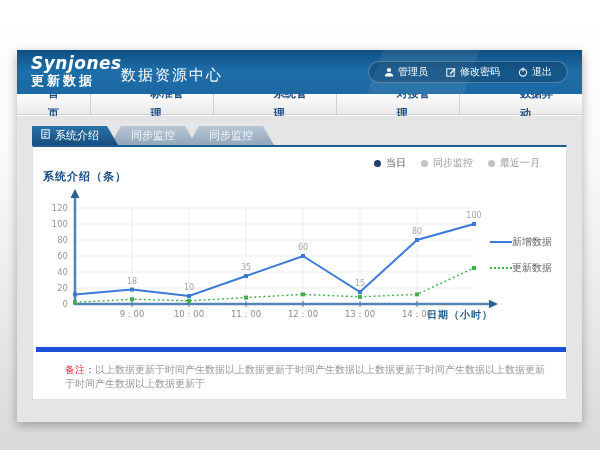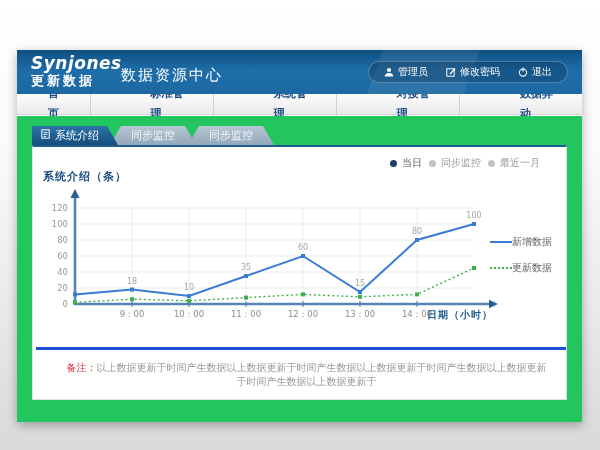--- a/index.html
+++ b/index.html
@@ -23,45 +23,45 @@
   .user-pill{position:absolute;right:14px;top:11px;height:22px;display:flex;align-items:center;
     background:rgba(6,38,66,.30);border:1px solid rgba(255,255,255,.25);border-radius:12px;padding:0 6px;z-index:2;}
   .pill-btn{display:flex;align-items:center;gap:4px;color:#fff;font-size:10px;padding:0 9px;cursor:pointer;white-space:nowrap;}
   .pill-btn svg{display:block;}
   
   .nav{height:21px;display:flex;align-items:center;padding-left:10px;
     background:linear-gradient(180deg,#fdfdfd,#eaeaea);border-bottom:1px solid #d2d2d2;gap:39px;}
   .nav-item{padding:0 21px;font-size:11px;font-weight:bold;color:#1b4d85;cursor:pointer;line-height:20px;}
   .nav-item:not(:last-child){border-right:1px solid #d0d0d0;}
   
-  .content{position:absolute;top:66px;left:0;right:0;bottom:0;background:#22c55e;}
+  .content{position:absolute;top:66px;left:0;right:0;bottom:0;background:#e5e5e5;}
   .tabs{position:absolute;left:15px;top:10px;display:flex;height:19px;z-index:3;}
   .tab{height:19px;width:86px;display:flex;align-items:center;font-size:11px;cursor:pointer;}
   .tab.selected{background:linear-gradient(180deg,#2a73a8,#164e7d);color:#fff;
     clip-path:polygon(0 0,calc(100% - 11px) 0,100% 100%,0 100%);padding-left:9px;gap:5px;z-index:2;}
   .tab:not(.selected){background:linear-gradient(180deg,#b7c5d3,#93a8bb);color:#f2f6fa;
     clip-path:polygon(11px 0,calc(100% - 11px) 0,100% 100%,0 100%);justify-content:center;margin-left:-8px;z-index:1;}
   .panel{position:absolute;left:15px;right:15px;top:29px;bottom:22px;background:#fff;
     border:1px solid #dae0e5;border-top:2px solid #1d5c8f;}
   
-  .filters{position:absolute;top:9px;right:26px;display:flex;gap:7px;align-items:center;justify-content:center;}
+  .filters{position:absolute;top:9px;right:26px;display:flex;gap:15px;align-items:center;justify-content:center;}
   .filter{display:flex;align-items:center;gap:5px;font-size:10px;color:#999;cursor:pointer;white-space:nowrap;}
   .filter .dot{width:7px;height:7px;border-radius:50%;background:#c0c4c8;}
   .filter.selected .dot{background:#1e3f6e;}
   .filter.selected{color:#555;}
   
   .ylabel{position:absolute;left:10px;top:22px;font-size:11px;font-weight:bold;color:#1b4d85;letter-spacing:1px;}
   #chart-svg{position:absolute;left:10px;top:34px;}
   svg text{font-family:"DejaVu Sans","Liberation Sans",sans-serif;}
   .series-legend{position:absolute;right:14px;top:88px;display:flex;flex-direction:column;gap:12px;}
   .series-item{display:flex;align-items:center;font-size:10px;color:#666;white-space:nowrap;}
   .swatch{width:22px;height:0;border-top:2px solid #888;}
   
-  .note{position:absolute;left:3px;right:0;top:200px;border-top:3px solid #1d4ed8;
-    padding:11px 18px 0 29px;font-size:10px;color:#9a9a9a;line-height:1.4;text-align:center;}
+  .note{position:absolute;left:3px;right:0;top:200px;border-top:5px solid #1d4ed8;
+    padding:11px 18px 0 29px;font-size:10px;color:#9a9a9a;line-height:1.4;}
   .note-label{color:#d9333f;}
 </style>
 </head>
 <body>
 
 <div class="window">
 
   <div class="header">
     <div class="logo">
       <div class="logo-en">Synjones</div>

